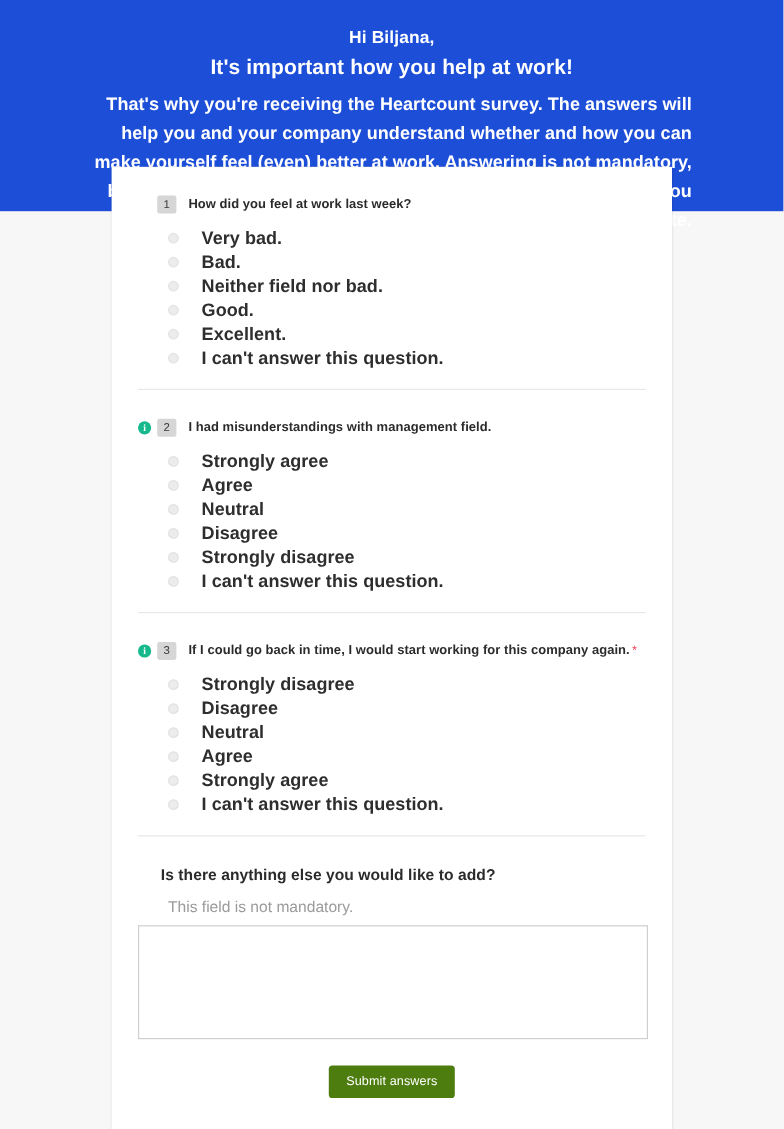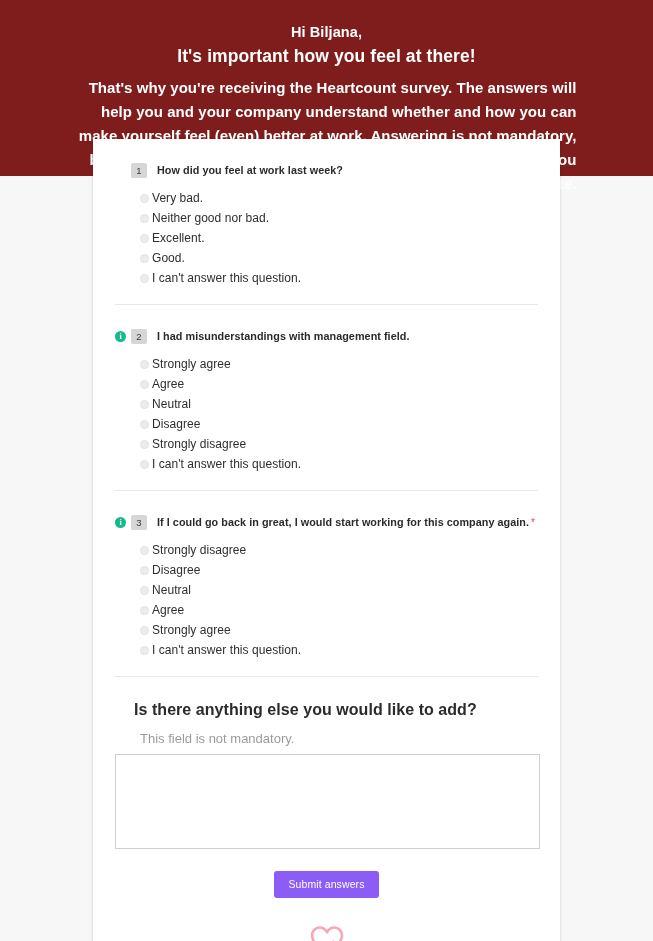--- a/index.html
+++ b/index.html
@@ -18,21 +18,21 @@
     height: 941px;
     background: #f7f7f7;
   }
 
   
   .header-band {
     position: absolute;
     top: 0; left: 0;
     width: 653px;
     height: 176px;
-    background: #7f1d1d;
+    background: #1d4ed8;
   }
 
   .header-inner {
     width: 500px;
     margin: 0 auto;
     padding-top: 22px;
     text-align: center;
     color: #ffffff;
   }
 
@@ -140,37 +140,38 @@
     width: 9px;
     height: 9px;
     border-radius: 50%;
     background: #ececec;
     border: 1px solid #e2e2e2;
     flex: none;
     margin-left: 25px;
   }
 
   .option-label {
-    font-size: 12px;
+    font-size: 15px;
     color: #2e2e2e;
-    margin-left: 3px;
+    margin-left: 19px;
     letter-spacing: 0.05px;
+    font-weight: bold;
   }
 
   .divider {
     height: 1px;
     background: #e8e8e8;
     margin-top: 16px;
   }
 
   
   .freetext-block { padding-top: 24px; }
 
   .freetext-title {
-    font-size: 16px;
+    font-size: 13px;
     font-weight: bold;
     color: #2b2b2b;
     margin-left: 19px;
     letter-spacing: 0.05px;
   }
 
   .freetext-note {
     font-size: 13px;
     color: #9b9b9b;
     margin-left: 25px;
@@ -195,21 +196,21 @@
 
   
   .footer {
     text-align: center;
     padding-top: 22px;
     padding-bottom: 16px;
   }
 
   .submit-button {
     display: inline-block;
-    background: #8b5cf6;
+    background: #4d7c0f;
     color: #ffffff;
     font-family: "Liberation Sans", sans-serif;
     font-size: 10.5px;
     border: none;
     border-radius: 3px;
     padding: 7px 14px 8px 14px;
     cursor: pointer;
     letter-spacing: 0.1px;
   }
 
@@ -220,49 +221,53 @@
   }
 </style>
 </head>
 <body>
 
 <div class="page">
 
   <div class="header-band">
     <div class="header-inner">
       <div class="greeting">Hi Biljana,</div>
-      <div class="headline">It's important how you feel at there!</div>
+      <div class="headline">It's important how you help at work!</div>
       <div class="subtitle">That's why you're receiving the Heartcount survey. The answers will help you and your company understand whether and how you can make yourself feel (even) better at work. Answering is not mandatory, but it will take you less than 15 seconds and it would be great if you participate.</div>
     </div>
   </div>
 
   <div class="card">
 
     <div class="question-block">
       <div class="q-head">
         <span class="info-spacer"></span>
         <span class="q-badge">1</span>
         <span class="q-text">How did you feel at work last week?</span>
       </div>
       <div class="options">
         <div class="option-row">
           <span class="radio"></span>
           <span class="option-label">Very bad.</span>
         </div>
         <div class="option-row">
           <span class="radio"></span>
-          <span class="option-label">Neither good nor bad.</span>
+          <span class="option-label">Bad.</span>
+        </div>
+        <div class="option-row">
+          <span class="radio"></span>
+          <span class="option-label">Neither field nor bad.</span>
+        </div>
+        <div class="option-row">
+          <span class="radio"></span>
+          <span class="option-label">Good.</span>
         </div>
         <div class="option-row">
           <span class="radio"></span>
           <span class="option-label">Excellent.</span>
-        </div>
-        <div class="option-row">
-          <span class="radio"></span>
-          <span class="option-label">Good.</span>
         </div>
         <div class="option-row">
           <span class="radio"></span>
           <span class="option-label">I can't answer this question.</span>
         </div>
       </div>
       <div class="divider"></div>
     </div>
 
     <div class="question-block">
@@ -297,21 +302,21 @@
           <span class="option-label">I can't answer this question.</span>
         </div>
       </div>
       <div class="divider"></div>
     </div>
 
     <div class="question-block">
       <div class="q-head">
         <span class="info-icon">i</span>
         <span class="q-badge">3</span>
-        <span class="q-text">If I could go back in great, I would start working for this company again.</span>
+        <span class="q-text">If I could go back in time, I would start working for this company again.</span>
         <span class="required-star">*</span>
       </div>
       <div class="options">
         <div class="option-row">
           <span class="radio"></span>
           <span class="option-label">Strongly disagree</span>
         </div>
         <div class="option-row">
           <span class="radio"></span>
           <span class="option-label">Disagree</span>

